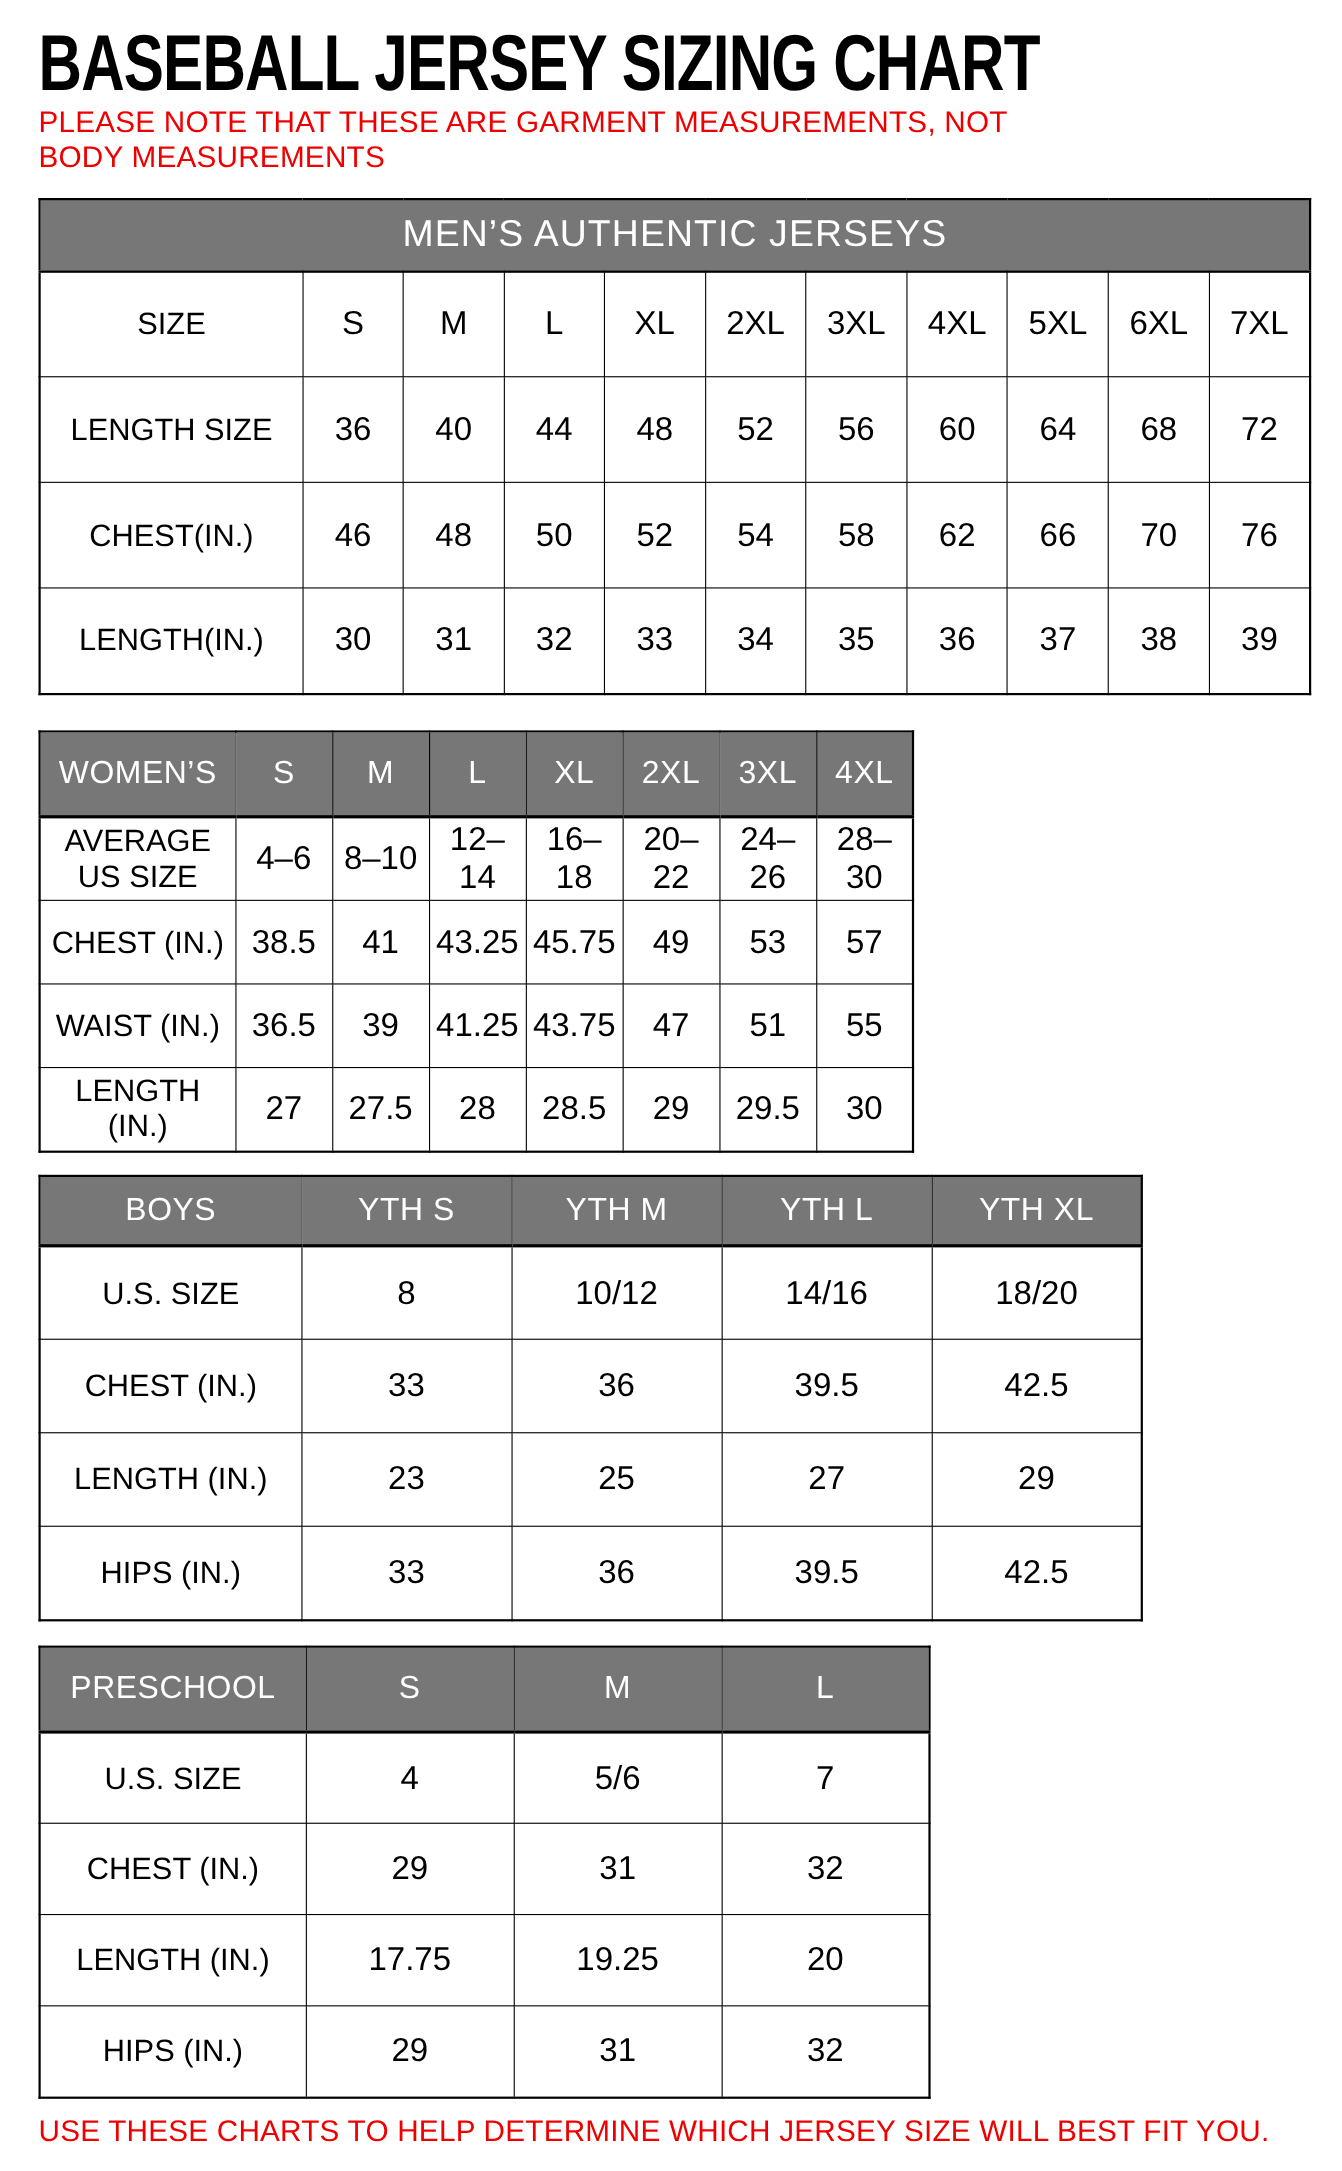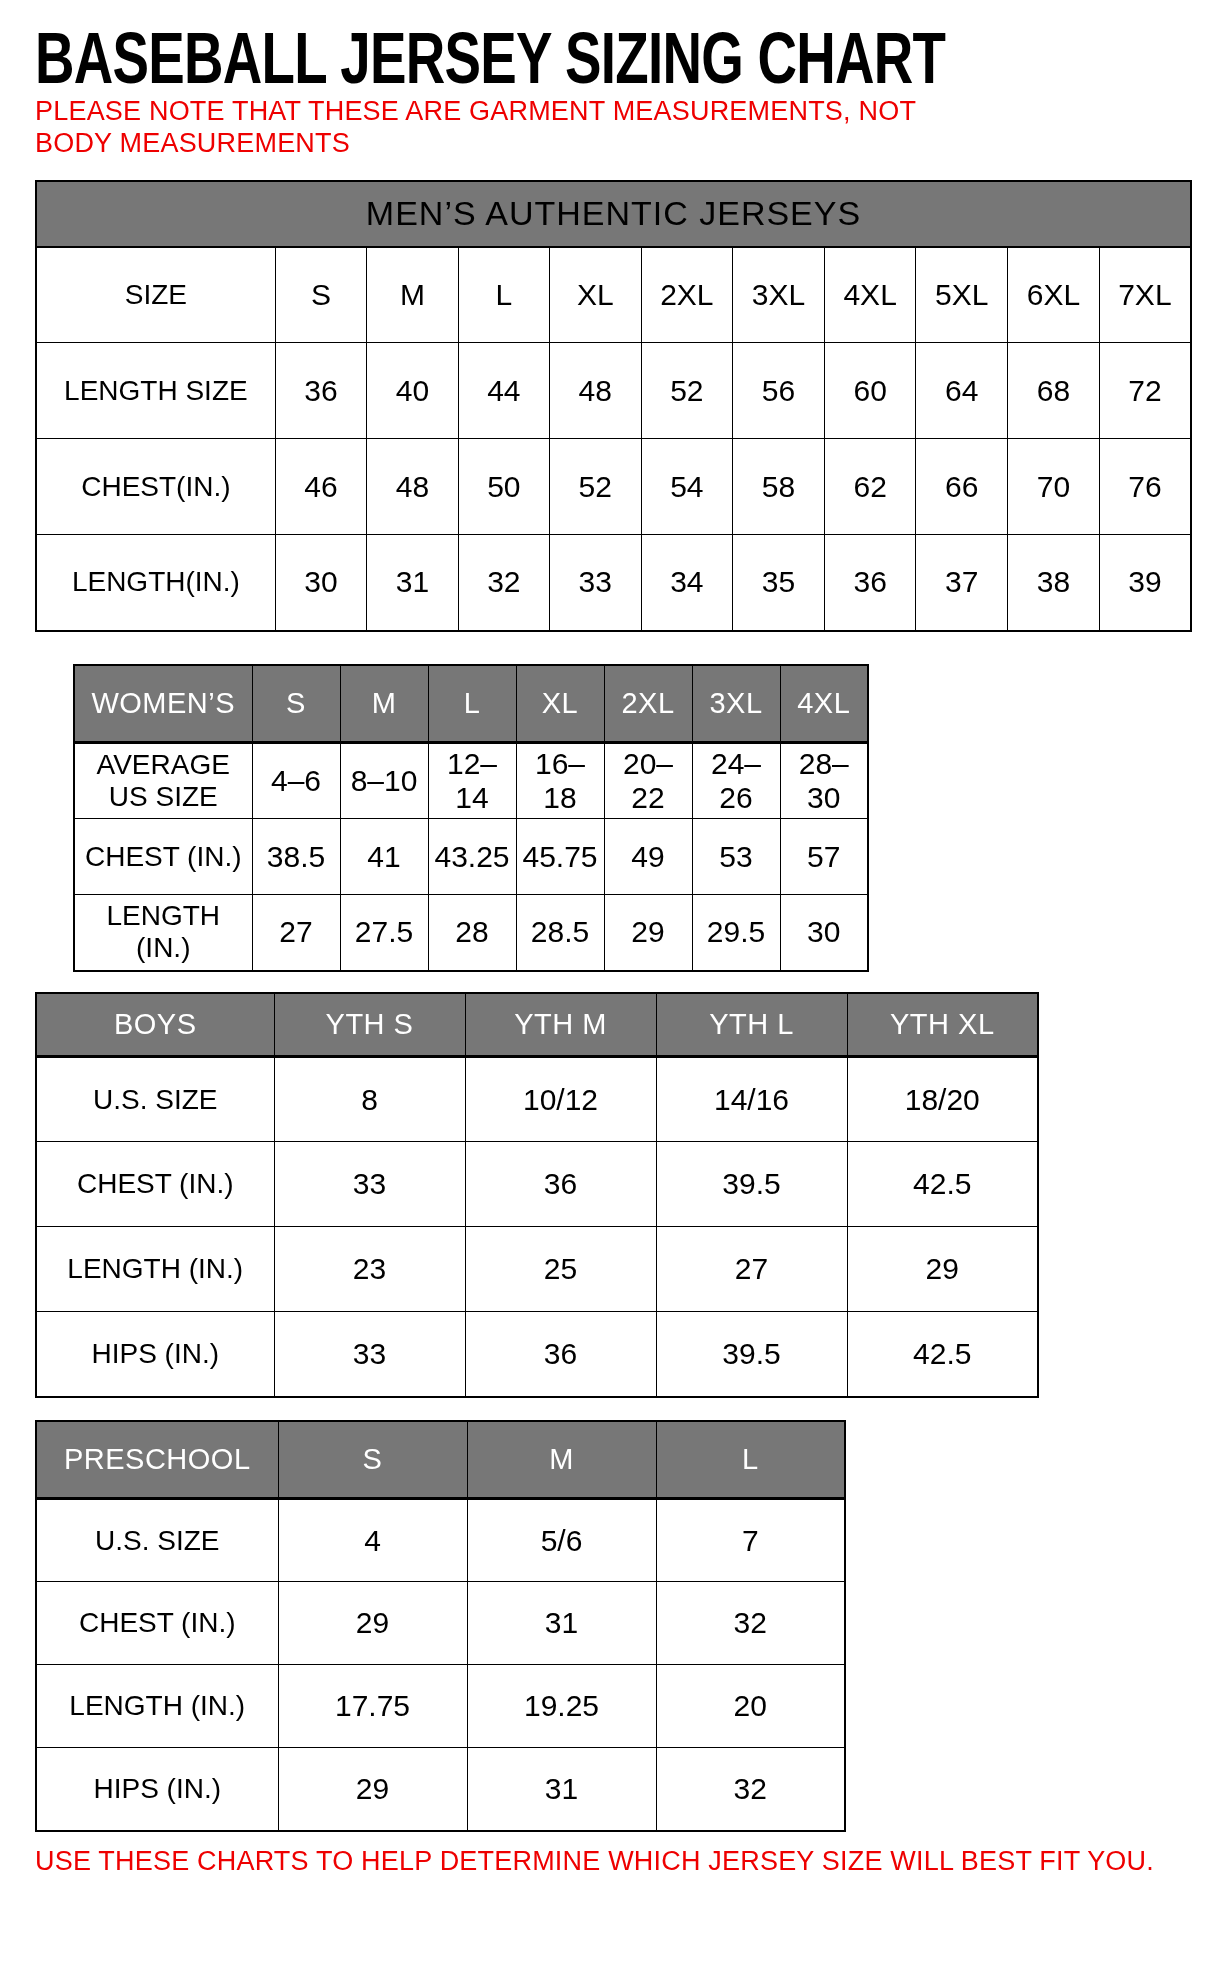--- a/index.html
+++ b/index.html
@@ -49,21 +49,21 @@
   }
   .sizing-table td{
     border:1px solid var(--line);
     text-align:center;
     vertical-align:middle;
     padding:0 4px;
     overflow:hidden;
   }
   .banner-row td{
     background:var(--gray);
-    color:#000000;
+    color:#ffffff;
     font-size:34px;
     letter-spacing:1px;
     border-bottom:2px solid var(--line);
   }
   .header-row td{
     background:var(--gray);
     color:#fff;
     font-size:29px;
     letter-spacing:0.5px;
     border-bottom:3px solid var(--line);
@@ -72,21 +72,21 @@
   .value-cell{font-size:30px;}
 
   
   .t-mens{margin-top:20px;}
   .t-mens col.c-label{width:240px;}
   .t-mens col.c-val{width:92px;}
   .t-mens .banner-row{height:66px;}
   .t-mens .data-row{height:96px;padding-left:16px;}
 
   
-  .t-womens{margin-top:32px;margin-left:38px;}
+  .t-womens{margin-top:32px;}
   .t-womens col.c-label{width:178px;}
   .t-womens col.c-val{width:88px;}
   .t-womens .header-row{height:78px;}
   .t-womens .data-row{height:76px;padding-left:37px;}
 
   
   .t-boys{margin-top:20px;}
   .t-boys col.c-label{width:238px;}
   .t-boys col.c-val{width:191px;}
   .t-boys .header-row{height:64px;}
@@ -225,20 +225,30 @@
           <td class="row-label">CHEST (IN.)</td>
           <td class="value-cell">38.5</td>
           <td class="value-cell">41</td>
           <td class="value-cell">43.25</td>
           <td class="value-cell">45.75</td>
           <td class="value-cell">49</td>
           <td class="value-cell">53</td>
           <td class="value-cell">57</td>
         </tr>
         <tr class="data-row">
+          <td class="row-label">WAIST (IN.)</td>
+          <td class="value-cell">36.5</td>
+          <td class="value-cell">39</td>
+          <td class="value-cell">41.25</td>
+          <td class="value-cell">43.75</td>
+          <td class="value-cell">47</td>
+          <td class="value-cell">51</td>
+          <td class="value-cell">55</td>
+        </tr>
+        <tr class="data-row">
           <td class="row-label">LENGTH (IN.)</td>
           <td class="value-cell">27</td>
           <td class="value-cell">27.5</td>
           <td class="value-cell">28</td>
           <td class="value-cell">28.5</td>
           <td class="value-cell">29</td>
           <td class="value-cell">29.5</td>
           <td class="value-cell">30</td>
         </tr>
       </tbody>

